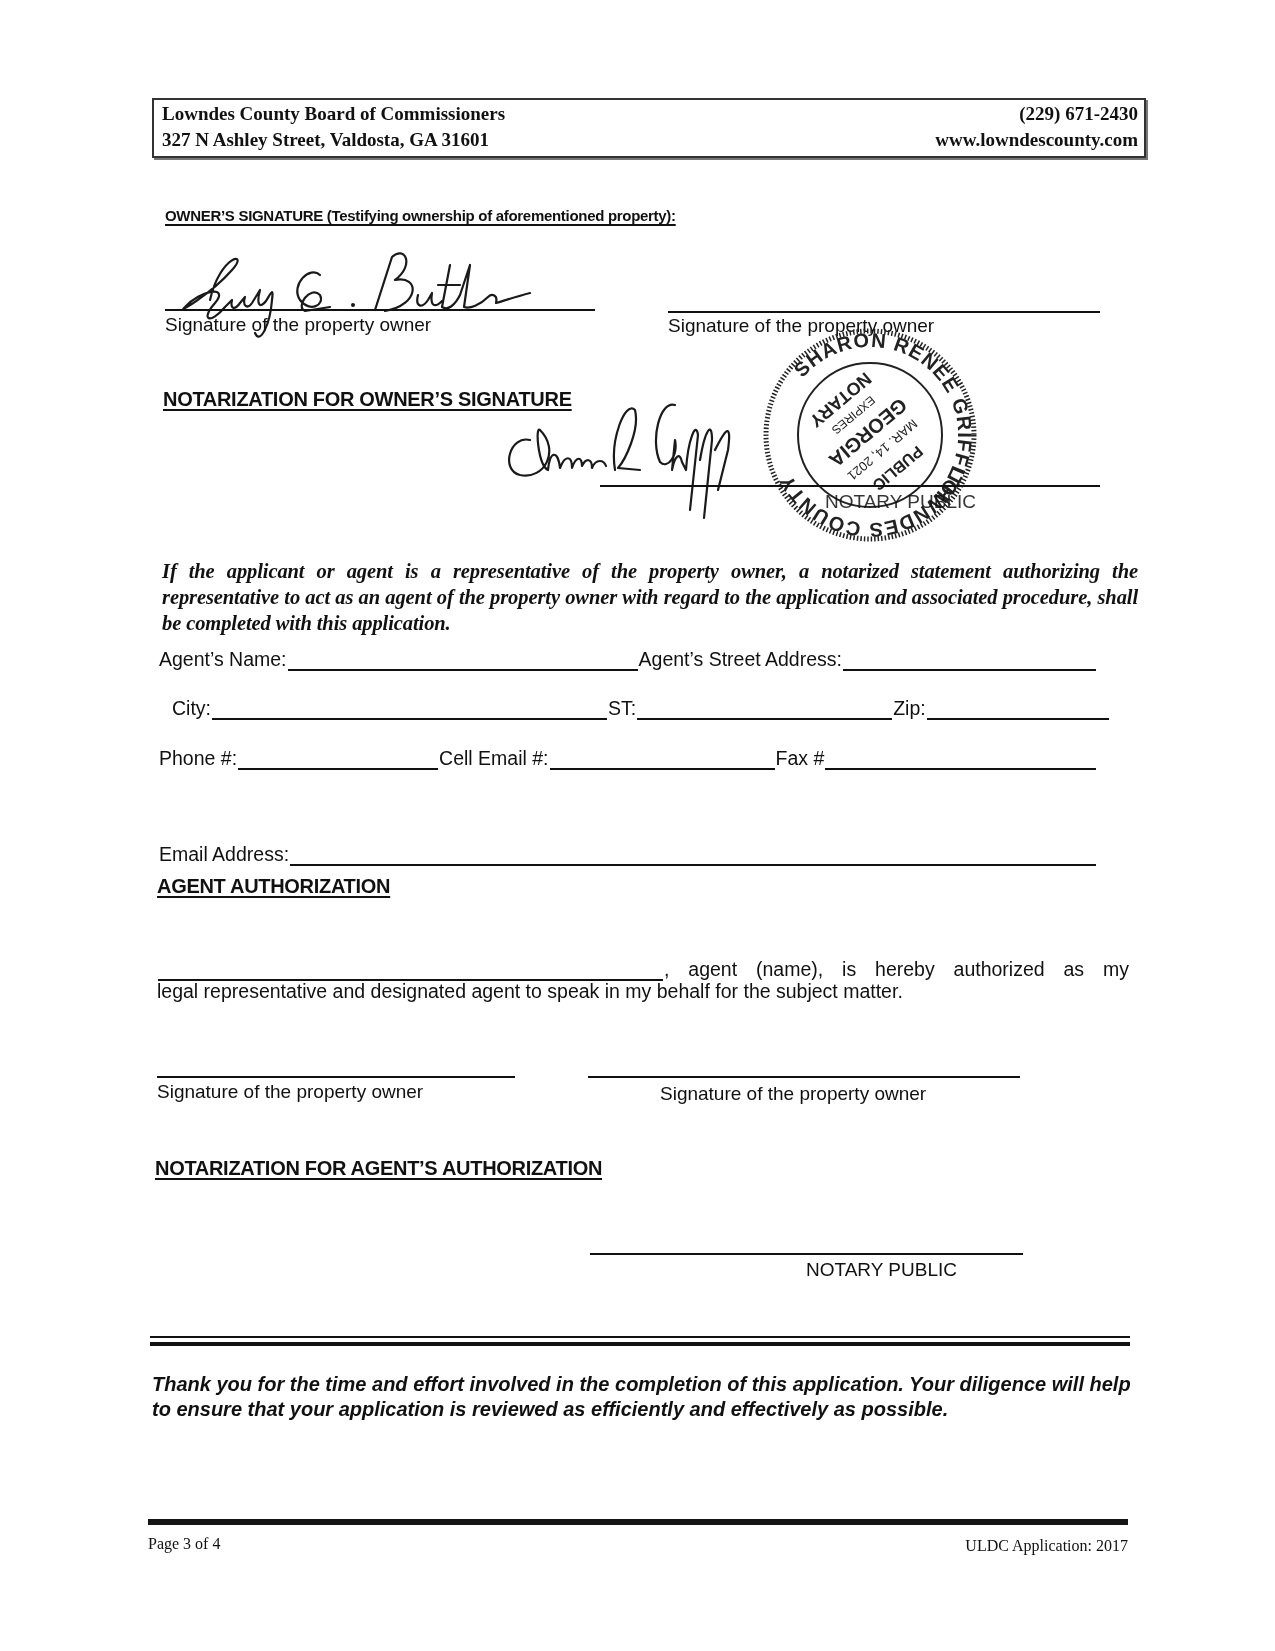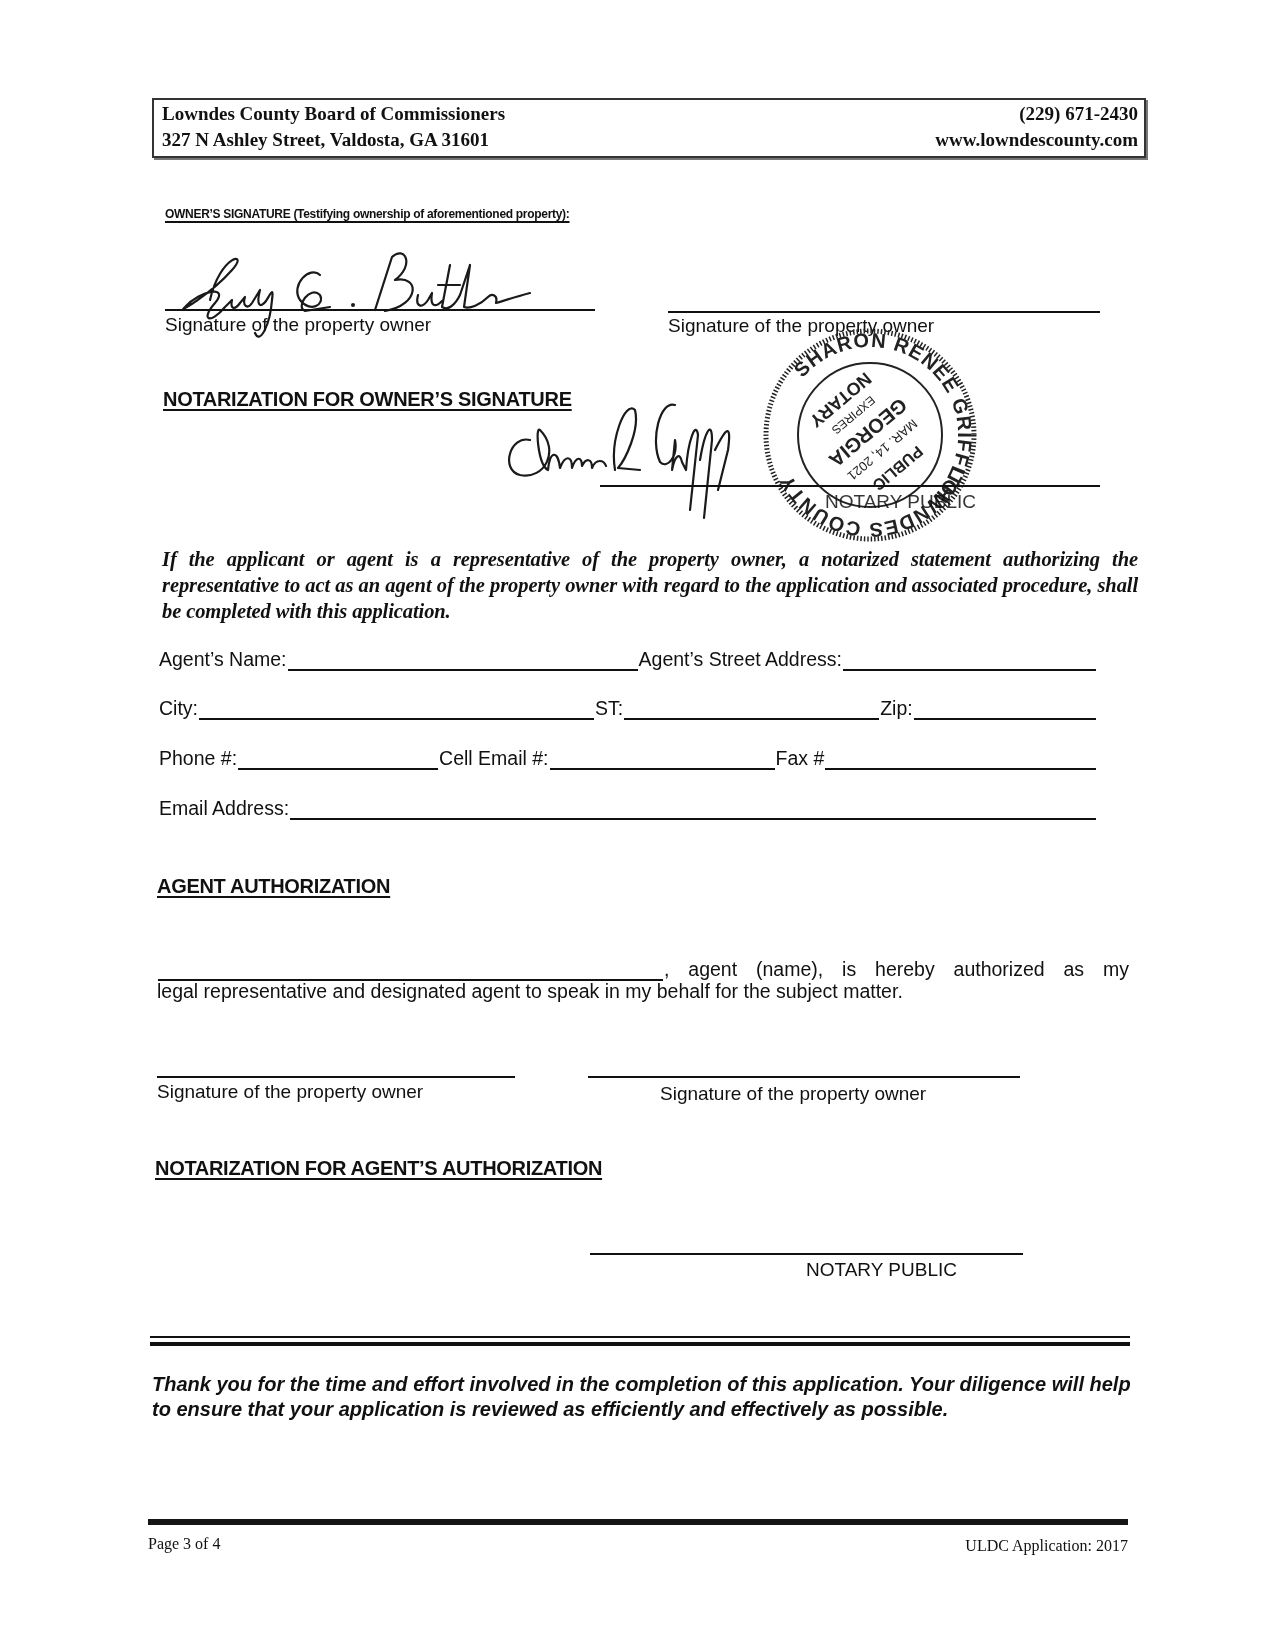--- a/index.html
+++ b/index.html
@@ -6,38 +6,38 @@
   body { width:1275px; height:1651px; position:relative; overflow:hidden; color:#111; }
   .abs { position:absolute; }
   .sans { font-family:"Liberation Sans", "DejaVu Sans", sans-serif; }
   .serif { font-family:"Liberation Serif", "DejaVu Serif", serif; }
   .hdr-box { left:152px; top:98px; width:990px; height:56px; border:2px solid #333; box-shadow: 2px 2px 0 #777; }
   .hdr-l { left:8px; font-weight:bold; font-size:19px; line-height:26px; }
   .hdr-r { right:6px; text-align:center; font-weight:bold; font-size:19px; line-height:26px; }
   .heading { font-weight:bold; font-size:20px; text-decoration:underline; text-decoration-thickness:2px; text-underline-offset:3px; letter-spacing:-0.3px; }
   .label { font-size:19px; white-space:nowrap; }
   .line { height:0; border-top:2px solid #111; }
-  .italic-serif { font-style:italic; font-weight:bold; font-size:20.5px; line-height:26px; letter-spacing:-0.1px; }
+  .italic-serif { font-style:italic; font-weight:bold; font-size:20.5px; line-height:26px; letter-spacing:-0.1px;margin-top:12px; }
   .field-row { display:flex; align-items:flex-end; font-size:19.5px; white-space:nowrap; }
   .field-row .fill { border-bottom:2px solid #111; height:20px; margin:0 1px; }
   .thanks { font-style:italic; font-weight:bold; font-size:20px; line-height:25px; }
   .footer { font-size:16px;text-align:right; }
   .sig { fill:none; stroke:#1a1a1a; stroke-width:2.2; stroke-linecap:round; stroke-linejoin:round; }
 </style>
 </head>
 <body>
 
 <div class="abs hdr-box serif">
   <div class="abs hdr-l" style="top:1px;">Lowndes County Board of Commissioners</div>
   <div class="abs hdr-l" style="top:27px;">327 N Ashley Street, Valdosta, GA  31601</div>
   <div class="abs hdr-r" style="top:1px;">(229) 671-2430</div>
   <div class="abs hdr-r" style="top:27px;">www.lowndescounty.com</div>
 </div>
 
-<div class="abs sans heading" style="left:165px; top:207px; font-size:12px;">OWNER’S SIGNATURE (Testifying ownership of aforementioned property):</div>
+<div class="abs sans heading" style="left:165px; top:207px; font-size:15px;">OWNER’S SIGNATURE (Testifying ownership of aforementioned property):</div>
 
 <svg class="abs" style="left:170px; top:245px;" width="420" height="120">
   <path class="sig" d="M40 55 C 50 10, 80 5, 62 25 C 40 50, 5 70, 15 62 C 30 45, 60 40, 45 58 C 30 75, 40 80, 55 62 L 62 55 C 60 65, 65 65, 70 58 L 75 52 C 72 62, 78 64, 82 58 L 90 45 C 86 60, 90 64, 96 56 C 100 50, 104 40, 102 55 C 100 80, 90 100, 85 88"></path>
   <path class="sig" d="M150 30 C 140 20, 120 40, 130 55 C 140 68, 155 60, 150 50 C 140 40, 125 62, 135 66 L 160 62"></path>
   <circle cx="183" cy="60" r="2" fill="#1a1a1a"></circle>
   <path class="sig" d="M205 65 L 222 12 C 235 0, 245 20, 225 35 C 250 30, 250 60, 215 66 M 248 50 C 245 62, 252 64, 258 55 L 262 48 C 260 60, 264 64, 272 56 M 268 40 L 290 40 M 280 20 L 272 62 C 278 66, 285 60, 290 50 L 300 20 L 294 62 C 300 64, 310 60, 318 52 C 322 48, 328 50, 326 58 C 336 55, 345 52, 360 48"></path>
 </svg>
 
 <div class="abs line" style="left:165px; top:309px; width:430px;"></div>
 <div class="abs sans label" style="left:165px; top:314px;">Signature of the property owner</div>
@@ -82,39 +82,39 @@
 
 <div class="abs serif italic-serif" style="left:162px; top:546px; width:976px; text-align:justify;">If the applicant or agent is a representative of the property owner, a notarized statement authorizing the representative to act as an agent of the property owner with regard to the application and associated procedure, shall be completed with this application.</div>
 
 <div class="abs sans field-row" style="left:159px; top:648px; width:938px;">
   <span>Agent’s Name:</span>
   <span class="fill" style="width:350px;"></span>
   <span>Agent’s Street Address:</span>
   <span class="fill" style="flex:1;"></span>
 </div>
 
-<div class="abs sans field-row" style="left:159px; top:697px; width:938px;">
+<div class="abs sans field-row" style="left:172px; top:697px; width:938px;">
   <span>City:</span>
   <span class="fill" style="width:395px;"></span>
   <span>ST:</span>
   <span class="fill" style="width:255px;"></span>
   <span>Zip:</span>
   <span class="fill" style="flex:1;"></span>
 </div>
 
 <div class="abs sans field-row" style="left:159px; top:747px; width:938px;">
   <span>Phone #:</span>
   <span class="fill" style="width:200px;"></span>
   <span>Cell Email #:</span>
   <span class="fill" style="width:225px;"></span>
   <span>Fax #</span>
   <span class="fill" style="flex:1;"></span>
 </div>
 
-<div class="abs sans field-row" style="left:159px; top:797px; width:938px;">
+<div class="abs sans field-row" style="left:159px; top:843px; width:938px;">
   <span>Email Address:</span>
   <span class="fill" style="flex:1;"></span>
 </div>
 
 <div class="abs sans heading" style="left:157px; top:875px;">AGENT AUTHORIZATION</div>
 
 <div class="abs sans field-row" style="left:157px; top:958px; width:972px;">
   <span class="fill" style="width:505px;"></span>
   <span style="flex:1; text-align:justify; text-align-last:justify; word-spacing:4px;">, agent (name), is hereby authorized as my</span>
 </div>

